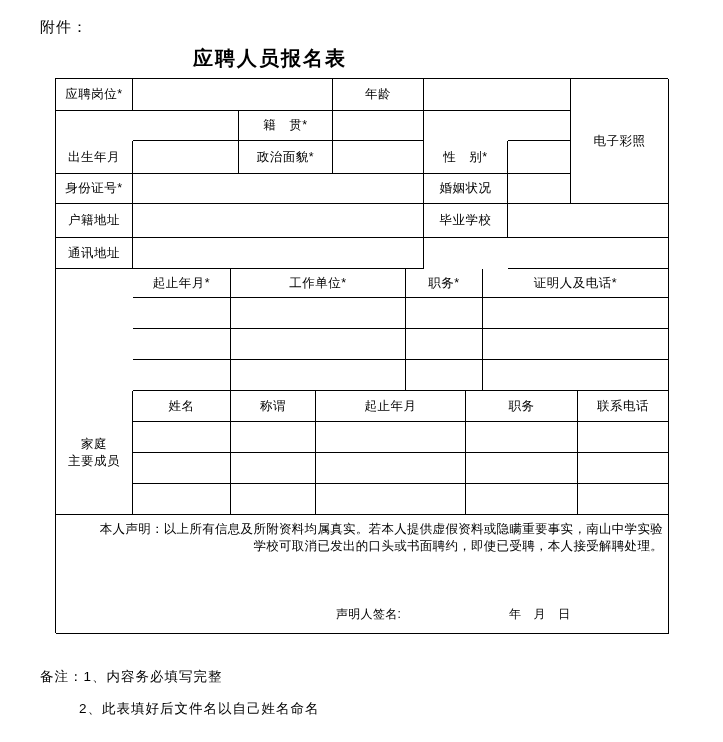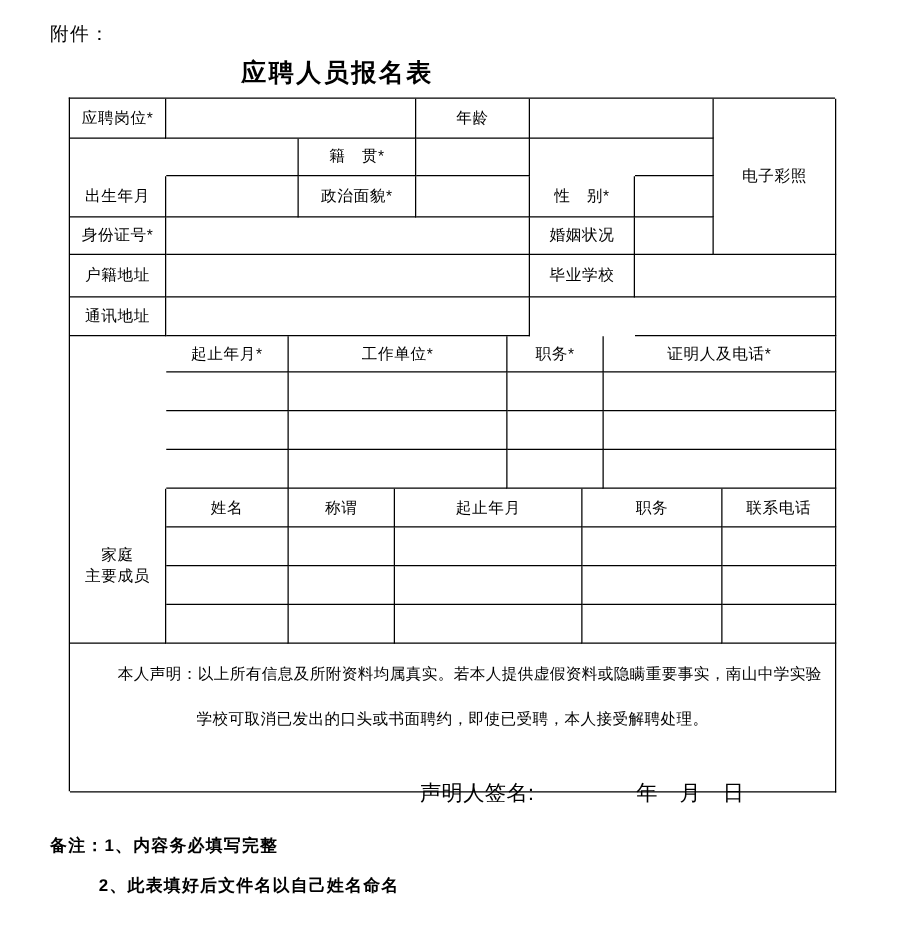--- a/index.html
+++ b/index.html
@@ -38,27 +38,27 @@
   .seclabel { flex-direction: column; }
   .decl {
     display: block;
     font-size: 12.5px;
     letter-spacing: 0.3px;
     white-space: normal;
   }
   .decl p {
     margin: 0; padding: 6px 5px 0 5px;
     text-indent: 2.2em;
-    line-height: 36px;
-    text-align: center;
+    line-height: 17px;
+    text-align: right;
   }
-  .sig { position: absolute; top: 108px; font-size: 17px; }
+  .sig { position: absolute; top: 91px; font-size: 12px; }
   .note {
     position: absolute;
-    font-size: 13.5px; font-weight: bold; letter-spacing: 1px;
+    font-size: 13.5px; font-weight: normal; letter-spacing: 1px;
   }
 </style>
 </head>
 <body>
 
 <div class="attachment">附件：</div>
 <div class="title">应聘人员报名表</div>
 
 <div class="ftable">
 

